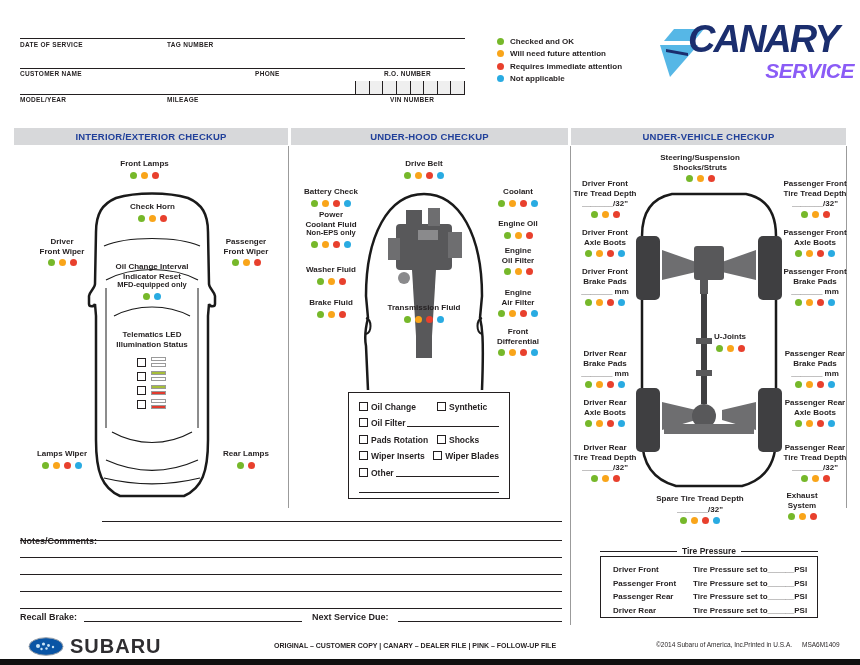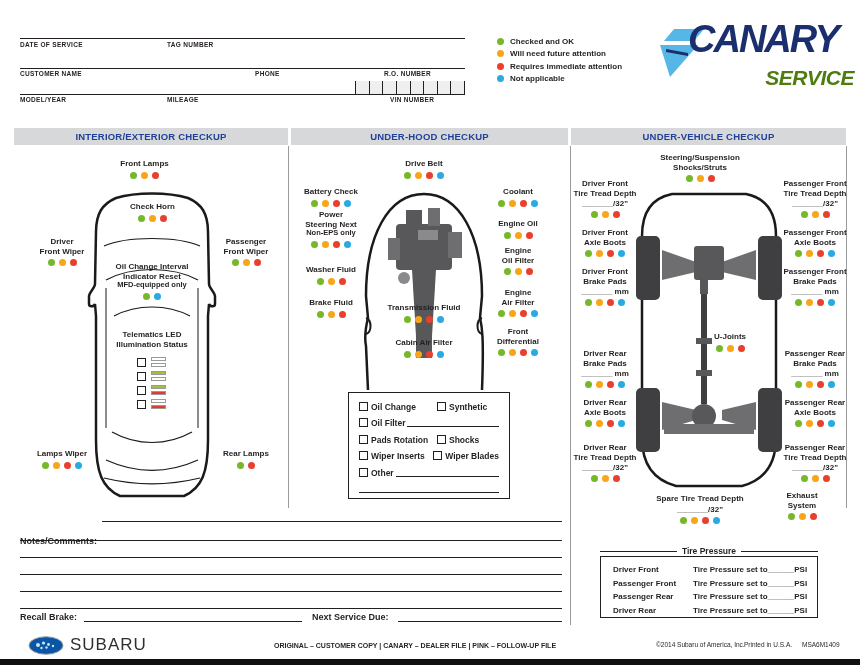--- a/index.html
+++ b/index.html
@@ -13,22 +13,22 @@
   .vin span:last-child{border-right:1px solid #231F20}
   .legend{position:absolute;left:497px;top:35px}
   .lg-row{display:flex;align-items:center;height:12.5px}
   .lg-row .dot{margin:0 6px 0 0}
   .lg-label{font-size:8px;font-weight:bold;white-space:nowrap}
   .dot{display:inline-block;width:7px;height:7px;border-radius:50%;margin:0 2px;vertical-align:middle}
   .logo{position:absolute;left:658px;top:26px;width:196px;height:56px}
   .logo-swoosh{position:absolute;left:0;top:3px}
   .logo-express{position:absolute;left:30px;top:-8px;font-size:38px;font-weight:bold;font-style:italic;
                 color:#1B2E6E;letter-spacing:-2px;white-space:nowrap}
-  .logo-service{position:absolute;right:0;top:40px;font-size:21px;font-weight:bold;font-style:italic;
-                color:#4d7c0f;letter-spacing:-.5px}
+  .logo-service{position:absolute;right:0;top:33px;font-size:21px;font-weight:bold;font-style:italic;
+                color:#8b5cf6;letter-spacing:-.5px}
   .colhead{position:absolute;top:128px;height:17px;line-height:17px;background:#D7D8DA;color:#21409A;
            font-size:9.5px;font-weight:bold;text-align:center;letter-spacing:.2px}
   .vline{position:absolute;width:1px;background:#9b9b9b}
   .cp{position:absolute;text-align:center}
   .cl{font-size:8px;font-weight:bold;line-height:1.2;white-space:pre-line}
   .cs{font-size:7.5px;font-weight:bold;line-height:1.1}
   .cb{font-size:8px;font-weight:bold;margin-top:1px;white-space:nowrap}
   .dots{margin-top:2px;line-height:8px;height:9px}
   .cbx{display:inline-block;width:7px;height:7px;border:1px solid #231F20;background:#fff;vertical-align:middle;flex:0 0 auto}
   .tm-row{position:absolute;display:flex;align-items:center;gap:5px}
@@ -43,21 +43,21 @@
   .tp-line{flex:1;border-top:1.2px solid #231F20}
   .tp-title{font-size:8.5px;font-weight:bold}
   .tp-box{position:absolute;left:600px;top:556px;width:218px;height:62px;border:1.2px solid #231F20;
           padding-top:6px;box-sizing:border-box}
   .tp-row{display:flex;align-items:center;height:13.5px;font-size:8px;font-weight:bold;padding-left:12px;white-space:nowrap}
   .tp-pos{width:80px}
   .blabel{position:absolute;font-size:9px;font-weight:bold;white-space:nowrap}
   .footer-dist{position:absolute;left:230px;top:642px;width:370px;text-align:center;font-size:7px;font-weight:bold;white-space:nowrap}
   .fright{position:absolute;top:641px;font-size:6.5px;white-space:nowrap}
   .subaru{position:absolute;left:28px;top:635px;display:flex;align-items:center;gap:6px}
-  .subaru-text{font-size:17px;font-weight:normal;letter-spacing:1px;color:#2F2E31}
+  .subaru-text{font-size:20px;font-weight:bold;letter-spacing:1px;color:#2F2E31}
   .blackbar{position:absolute;left:0;top:659px;width:860px;height:6px;background:#101010}
   svg{display:block}
 </style>
 </head>
 <body>
 
 <div class="page">
 
   <div class="rule" style="left:20px;top:29px;width:445px;height:9px"></div>
   <div class="hlabel" style="left:20px;top:41px">DATE OF SERVICE</div>
@@ -212,21 +212,21 @@
   <div class="cp" style="left:364px;top:159px;width:120px">
     <div class="cl">Drive Belt</div>
     <div class="dots"><span class="dot" style="background: rgb(118, 184, 42);"></span><span class="dot" style="background: rgb(249, 165, 26);"></span><span class="dot" style="background: rgb(232, 64, 45);"></span><span class="dot" style="background: rgb(41, 171, 226);"></span></div>
   </div>
   <div class="cp" style="left:289px;top:187px;width:84px">
     <div class="cl">Battery Check</div>
     <div class="dots"><span class="dot" style="background: rgb(118, 184, 42);"></span><span class="dot" style="background: rgb(249, 165, 26);"></span><span class="dot" style="background: rgb(232, 64, 45);"></span><span class="dot" style="background: rgb(41, 171, 226);"></span></div>
   </div>
   <div class="cp" style="left:289px;top:210px;width:84px">
     <div class="cl">Power
-Steering Next</div>
+Coolant Fluid</div>
     <div class="cs">Non-EPS only</div>
     <div class="dots"><span class="dot" style="background: rgb(118, 184, 42);"></span><span class="dot" style="background: rgb(249, 165, 26);"></span><span class="dot" style="background: rgb(232, 64, 45);"></span><span class="dot" style="background: rgb(41, 171, 226);"></span></div>
   </div>
   <div class="cp" style="left:289px;top:265px;width:84px">
     <div class="cl">Washer Fluid</div>
     <div class="dots"><span class="dot" style="background: rgb(118, 184, 42);"></span><span class="dot" style="background: rgb(249, 165, 26);"></span><span class="dot" style="background: rgb(232, 64, 45);"></span></div>
   </div>
   <div class="cp" style="left:289px;top:298px;width:84px">
     <div class="cl">Brake Fluid</div>
     <div class="dots"><span class="dot" style="background: rgb(118, 184, 42);"></span><span class="dot" style="background: rgb(249, 165, 26);"></span><span class="dot" style="background: rgb(232, 64, 45);"></span></div>
@@ -249,24 +249,20 @@
 Air Filter</div>
     <div class="dots"><span class="dot" style="background: rgb(118, 184, 42);"></span><span class="dot" style="background: rgb(249, 165, 26);"></span><span class="dot" style="background: rgb(232, 64, 45);"></span><span class="dot" style="background: rgb(41, 171, 226);"></span></div>
   </div>
   <div class="cp" style="left:478px;top:327px;width:80px">
     <div class="cl">Front
 Differential</div>
     <div class="dots"><span class="dot" style="background: rgb(118, 184, 42);"></span><span class="dot" style="background: rgb(249, 165, 26);"></span><span class="dot" style="background: rgb(232, 64, 45);"></span><span class="dot" style="background: rgb(41, 171, 226);"></span></div>
   </div>
   <div class="cp" style="left:360px;top:303px;width:128px">
     <div class="cl">Transmission Fluid</div>
-    <div class="dots"><span class="dot" style="background: rgb(118, 184, 42);"></span><span class="dot" style="background: rgb(249, 165, 26);"></span><span class="dot" style="background: rgb(232, 64, 45);"></span><span class="dot" style="background: rgb(41, 171, 226);"></span></div>
-  </div>
-  <div class="cp" style="left:360px;top:338px;width:128px">
-    <div class="cl">Cabin Air Filter</div>
     <div class="dots"><span class="dot" style="background: rgb(118, 184, 42);"></span><span class="dot" style="background: rgb(249, 165, 26);"></span><span class="dot" style="background: rgb(232, 64, 45);"></span><span class="dot" style="background: rgb(41, 171, 226);"></span></div>
   </div>
 
   <div class="sbox">
     <div class="sb-row" style="top:8px">
       <span class="sb-item sb-c1">
           <span class="cbx"></span>
           <span>Oil Change</span>
         </span>
       <span class="sb-item">

